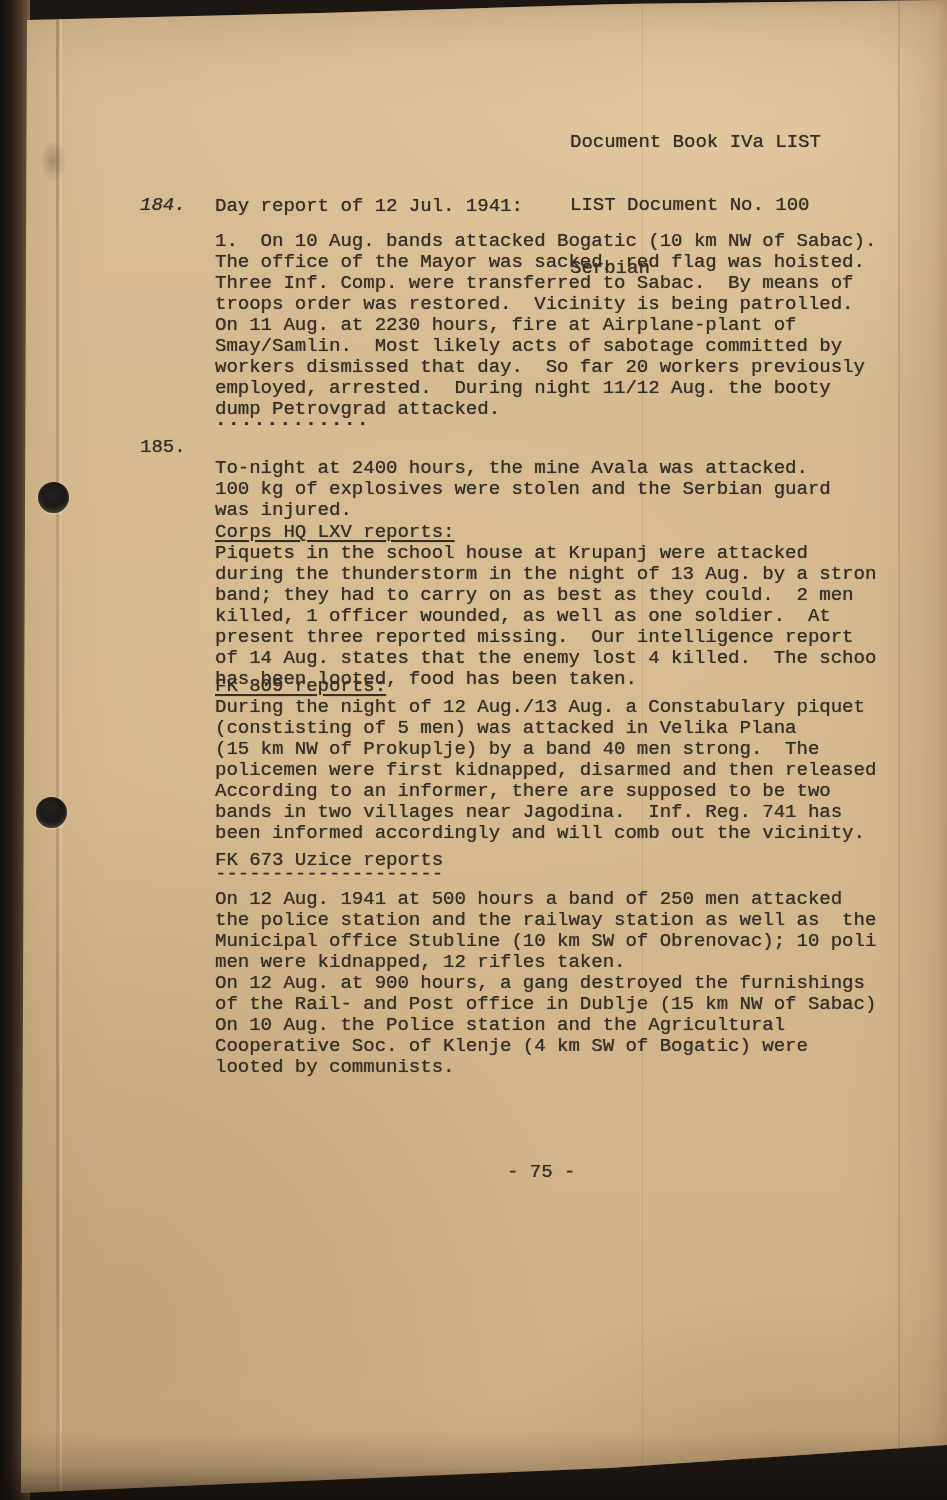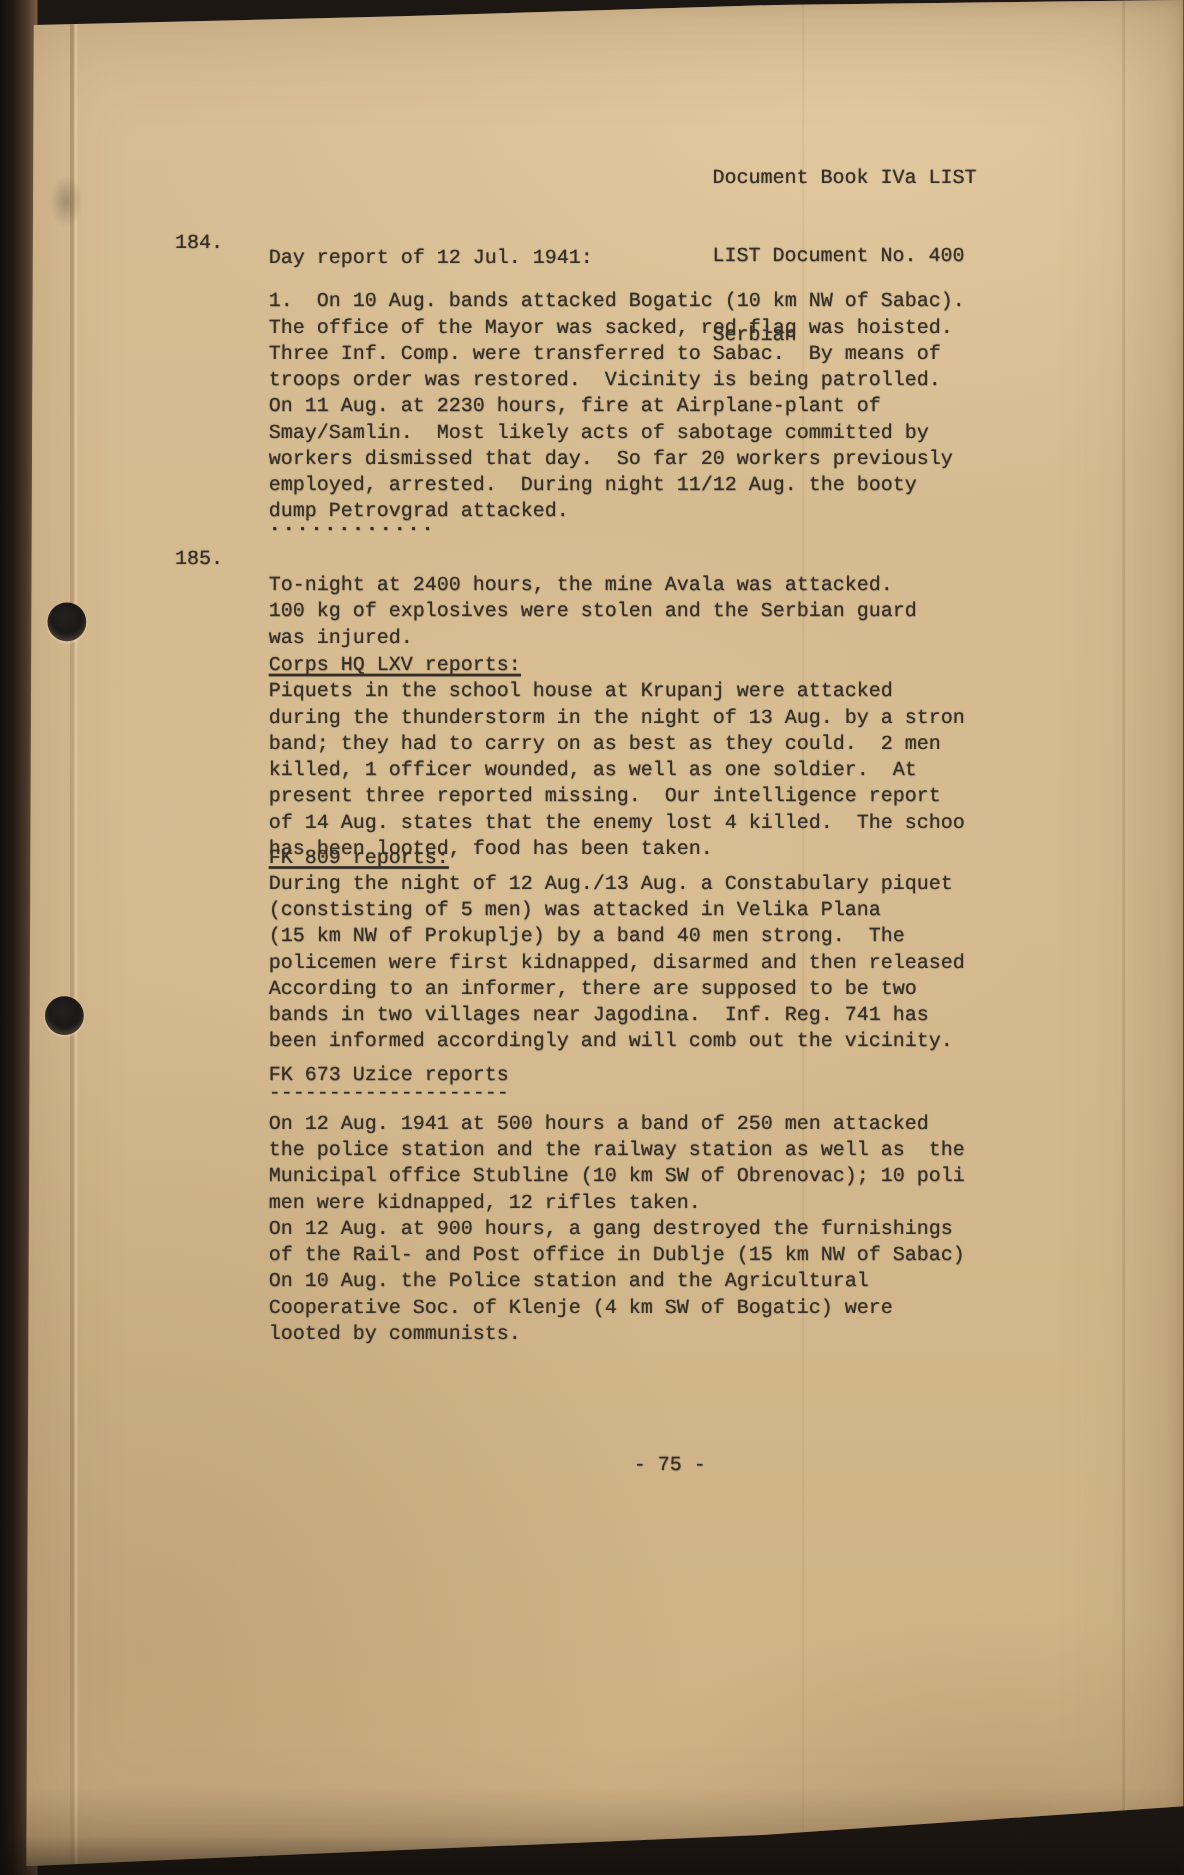--- a/index.html
+++ b/index.html
@@ -54,21 +54,21 @@
   .hole {
     position: absolute; width: 31px; height: 31px; border-radius: 50%;
     background: radial-gradient(circle at 45% 40%, #242220 0%, #171514 70%, #0f0e0d 100%);
     box-shadow: 0 1px 0 1px rgba(235,214,175,.35), inset 0 -3px 4px rgba(190,170,135,.28);
   }
   .hole.top { left: 38px; top: 482px; }
   .hole.bottom { left: 36px; top: 797px; }
 
   .txt {
     position: absolute;
-    font-size: 16px; line-height: 21px;
+    font-size: 19px; line-height: 21px;
     color: #352f27;
     white-space: pre;
     text-shadow: 0 0 1px rgba(53,47,39,0.65), 0.4px 0.4px 0 rgba(53,47,39,0.25);
     letter-spacing: 0px;
   }
   .underlined {
     text-decoration: underline;
     text-decoration-thickness: 2px;
     text-underline-offset: 3px;
   }
@@ -82,25 +82,25 @@
 
   <div class="paper">
     <div class="crease c1"></div>
     <div class="crease c1b"></div>
     <div class="crease c2"></div>
     <div class="crease c3"></div>
     <div class="smudge"></div>
 
     <div class="txt" style="left:570px; top:90px;">
       <div>Document Book IVa LIST</div>
-      <div>LIST Document No. 400</div>
+      <div>LIST Document No. 100</div>
       <div>Serbian</div>
     </div>
 
-    <div class="txt" style="left:140px; top:184px;">184.</div>
+    <div class="txt" style="left:140px; top:195px;font-style:italic;">184.</div>
     <div class="txt" style="left:215px; top:196px;">Day report of 12 Jul. 1941:</div>
     <div class="txt" style="left:215px; top:231px;">1.  On 10 Aug. bands attacked Bogatic (10 km NW of Sabac).
 The office of the Mayor was sacked, red flag was hoisted.
 Three Inf. Comp. were transferred to Sabac.  By means of
 troops order was restored.  Vicinity is being patrolled.
 On 11 Aug. at 2230 hours, fire at Airplane-plant of
 Smay/Samlin.  Most likely acts of sabotage committed by
 workers dismissed that day.  So far 20 workers previously
 employed, arrested.  During night 11/12 Aug. the booty
 dump Petrovgrad attacked.</div>

